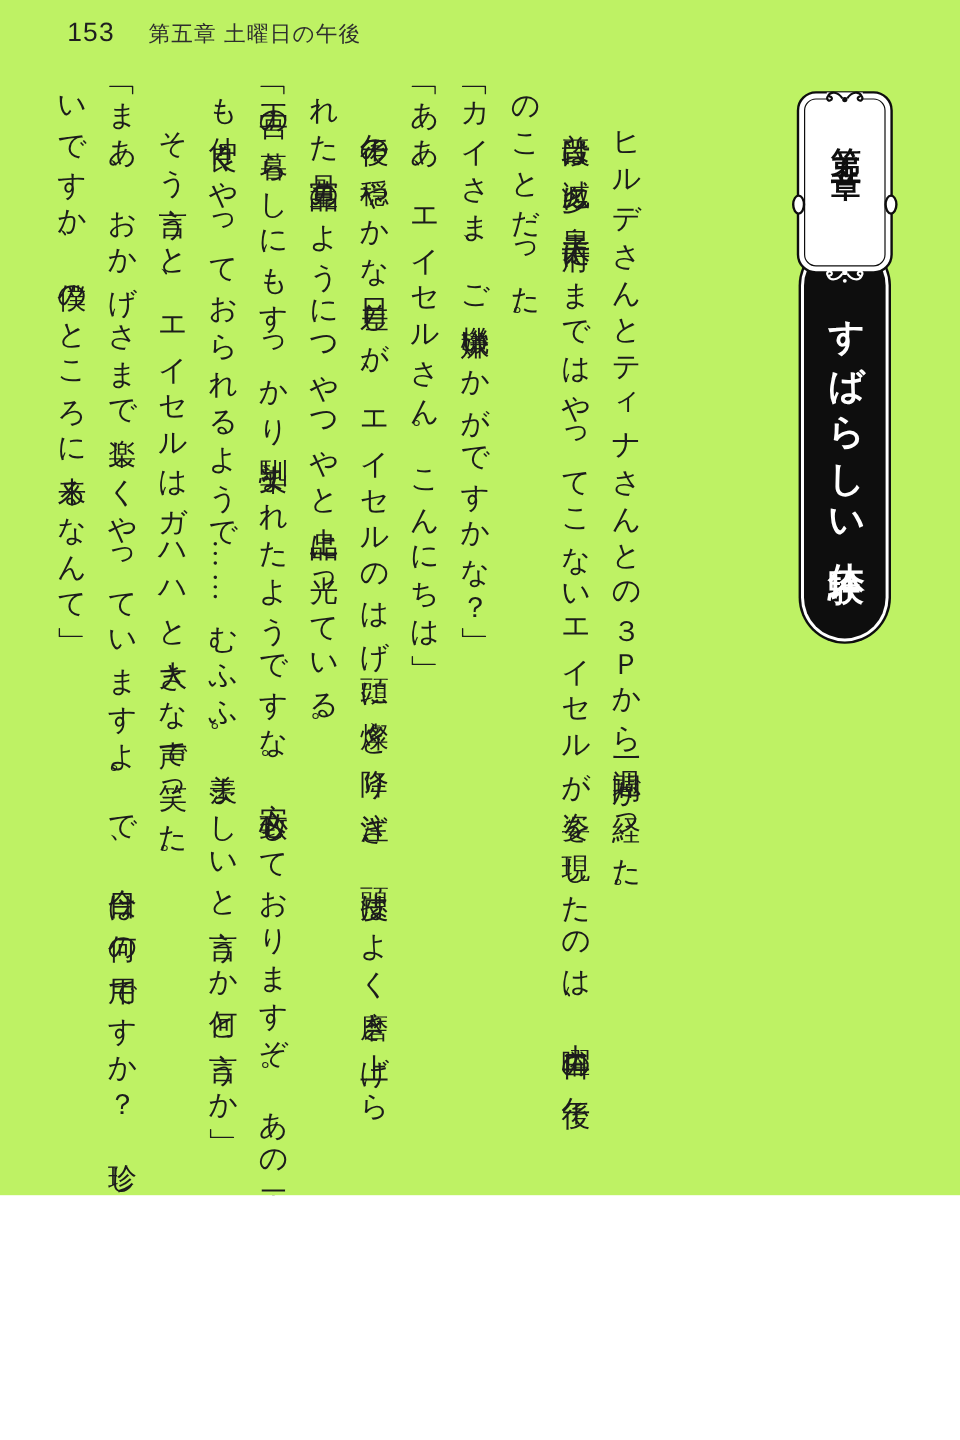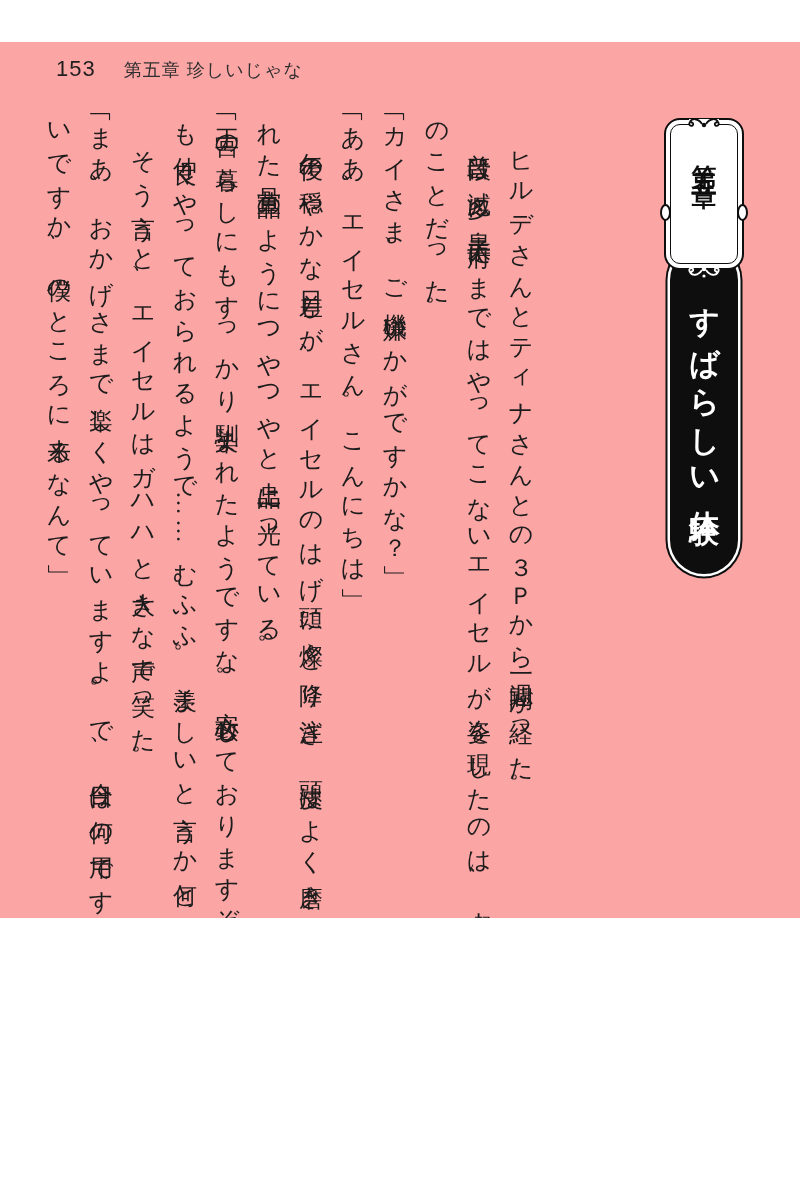--- a/index.html
+++ b/index.html
@@ -3,25 +3,24 @@
 <meta charset="utf-8">
 <style>
   * { margin:0; padding:0; box-sizing:border-box; }
   html, body { width:800px; height:1200px; }
   body {
     background:#ffffff;
     font-family:"Liberation Serif","DejaVu Serif",serif;
   }
   .page {
     position:relative;
-    width:800px; height:876px;
-    background:#fca5a5;
+    width:800px; height:996px;
+    background:#bef264;
     overflow:hidden;
     color:#1d1d1d;
-    margin-top:42px;
   }
 
   
   .running-header {
     position:absolute; top:14px; left:56px;
     display:flex; align-items:baseline; gap:28px;
     font-family:"Liberation Sans","DejaVu Sans",sans-serif;
   }
   .page-number { font-size:22px; letter-spacing:1px; color:#1f1f1f; }
   .running-title { font-size:18px; color:#2e2e2e; letter-spacing:1px; }
@@ -97,21 +96,21 @@
   .bump-left  { left:-6px; }
   .bump-right { right:-6px; }
 </style>
 </head>
 <body>
 
 <div class="page">
 
   <div class="running-header">
     <span class="page-number">153</span>
-    <span class="running-title">第五章 珍しいじゃな</span>
+    <span class="running-title">第五章 土曜日の午後</span>
   </div>
 
   <div class="chapter-badge">
     <div class="badge-capsule">
       <div class="badge-title">すばらしい体験</div>
     </div>
     <div class="badge-frame">
       <div class="badge-frame-inner">
         <div class="badge-chapter">第五章</div>
       </div>

